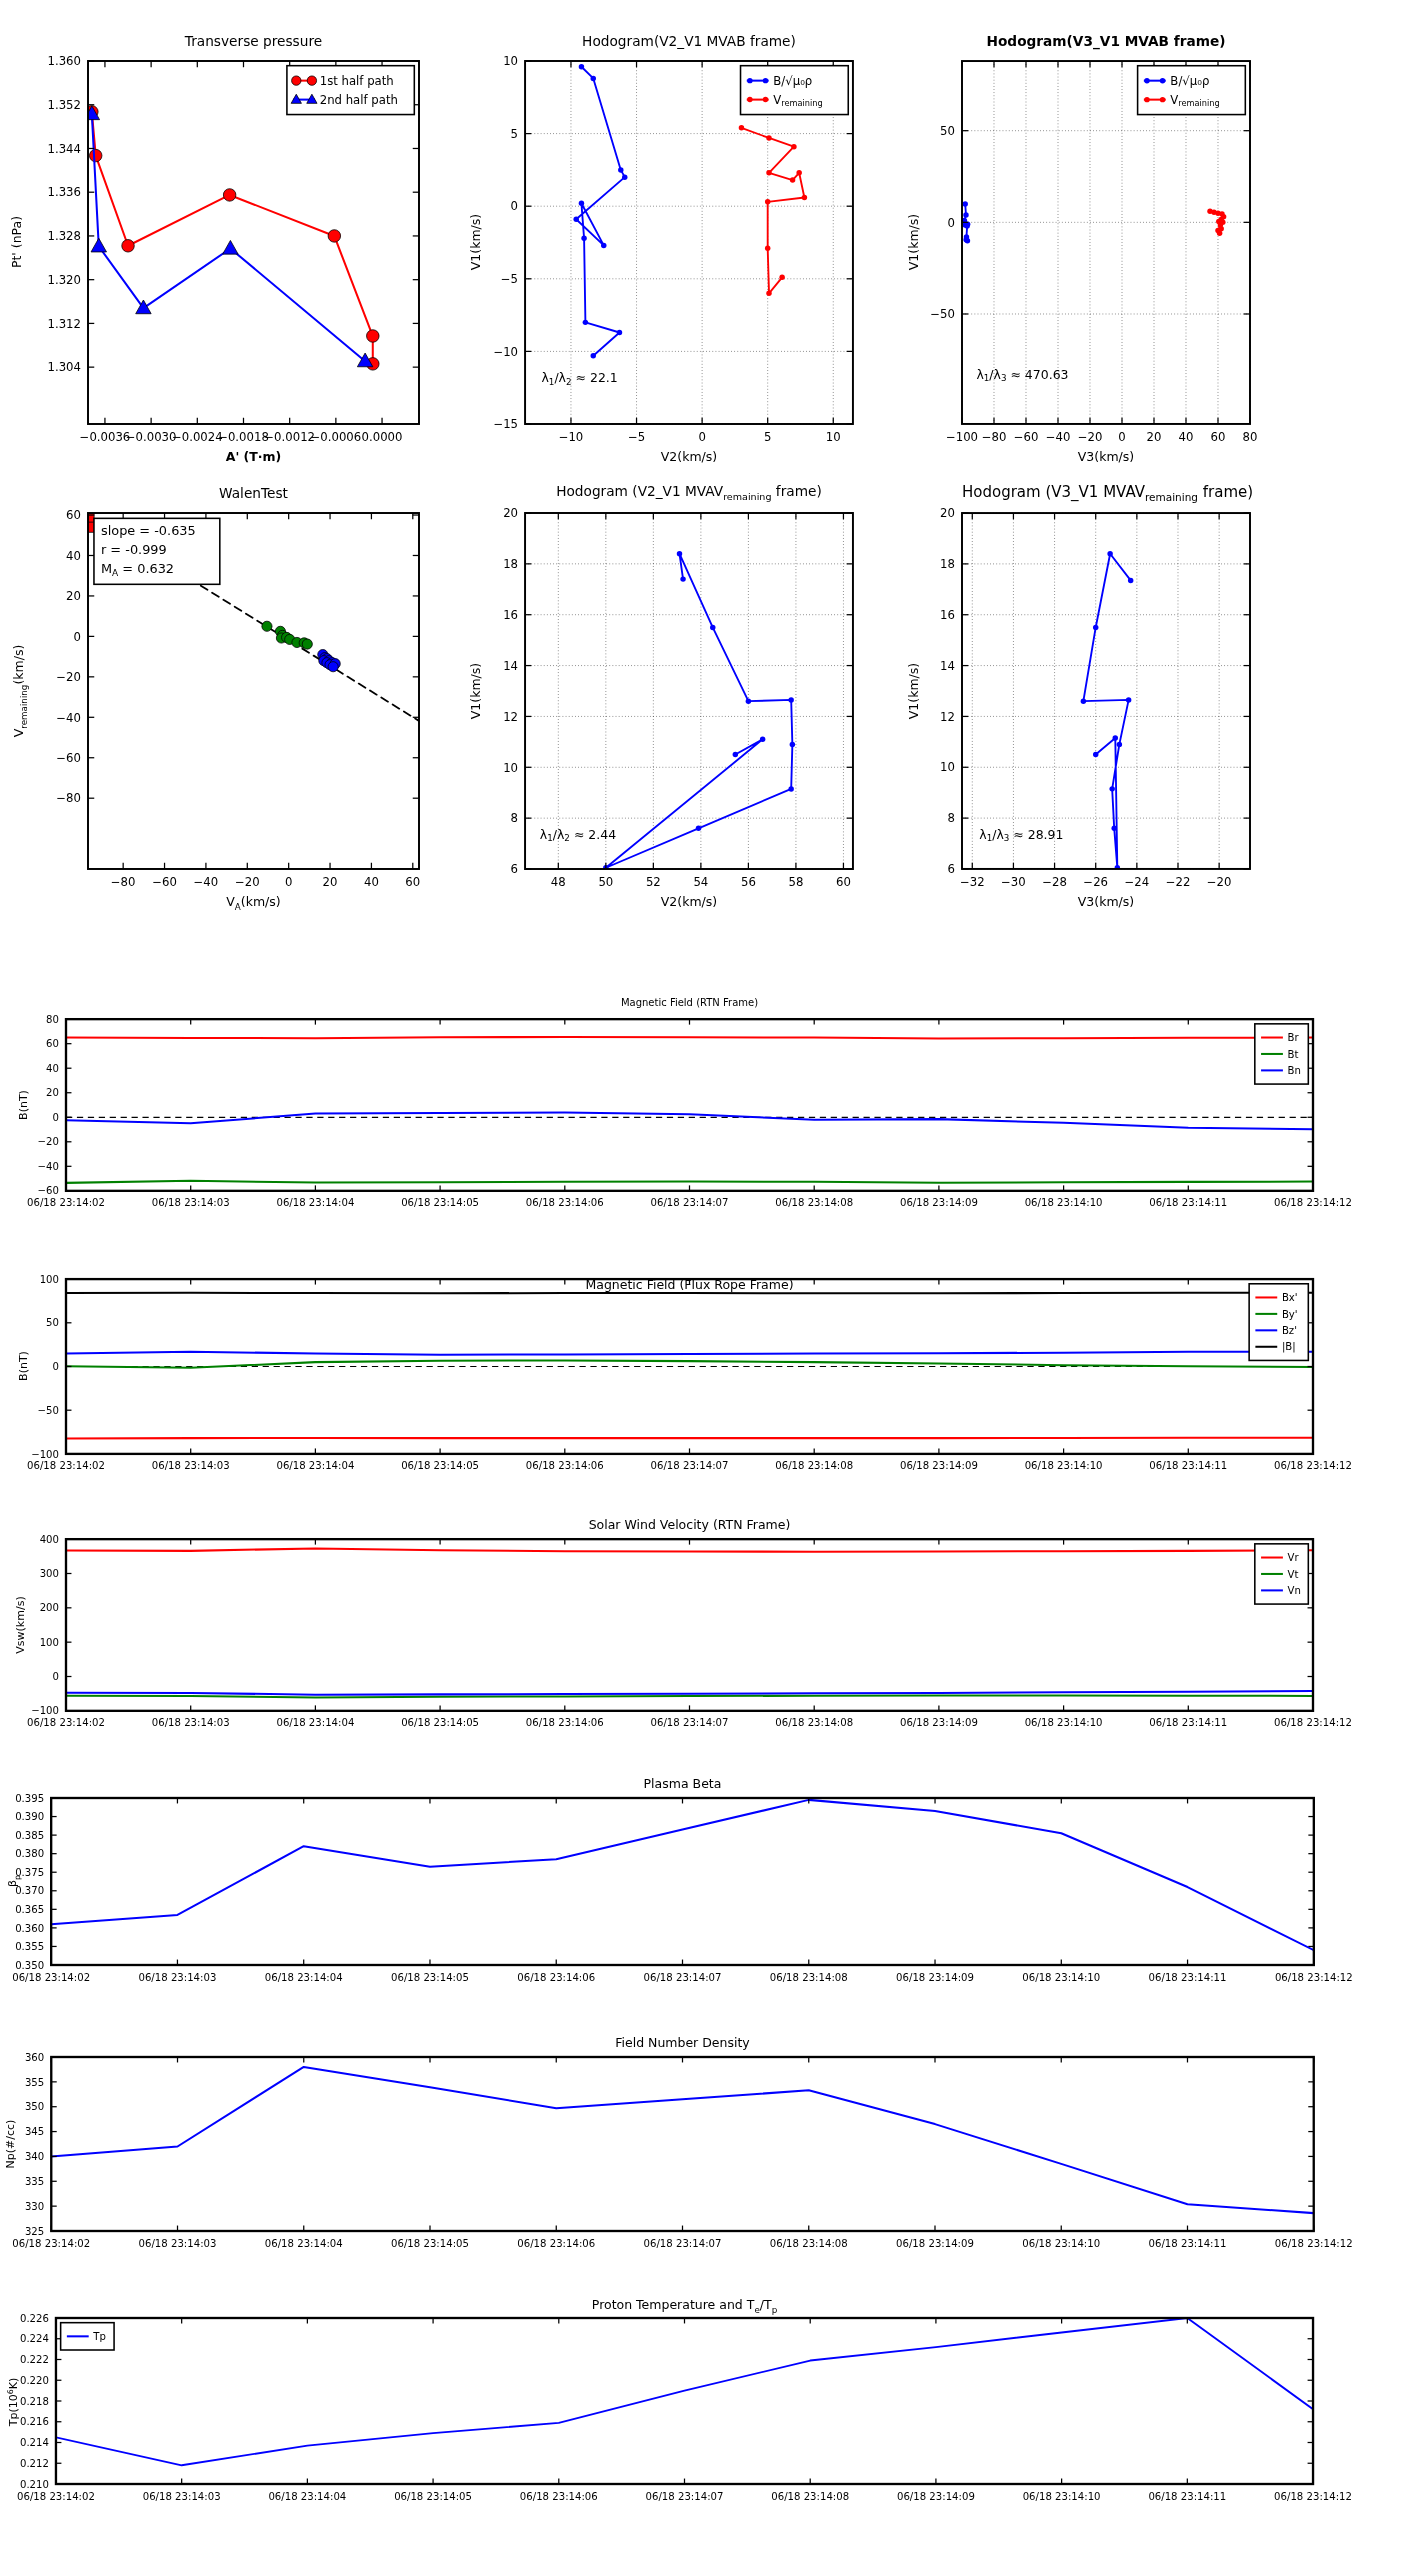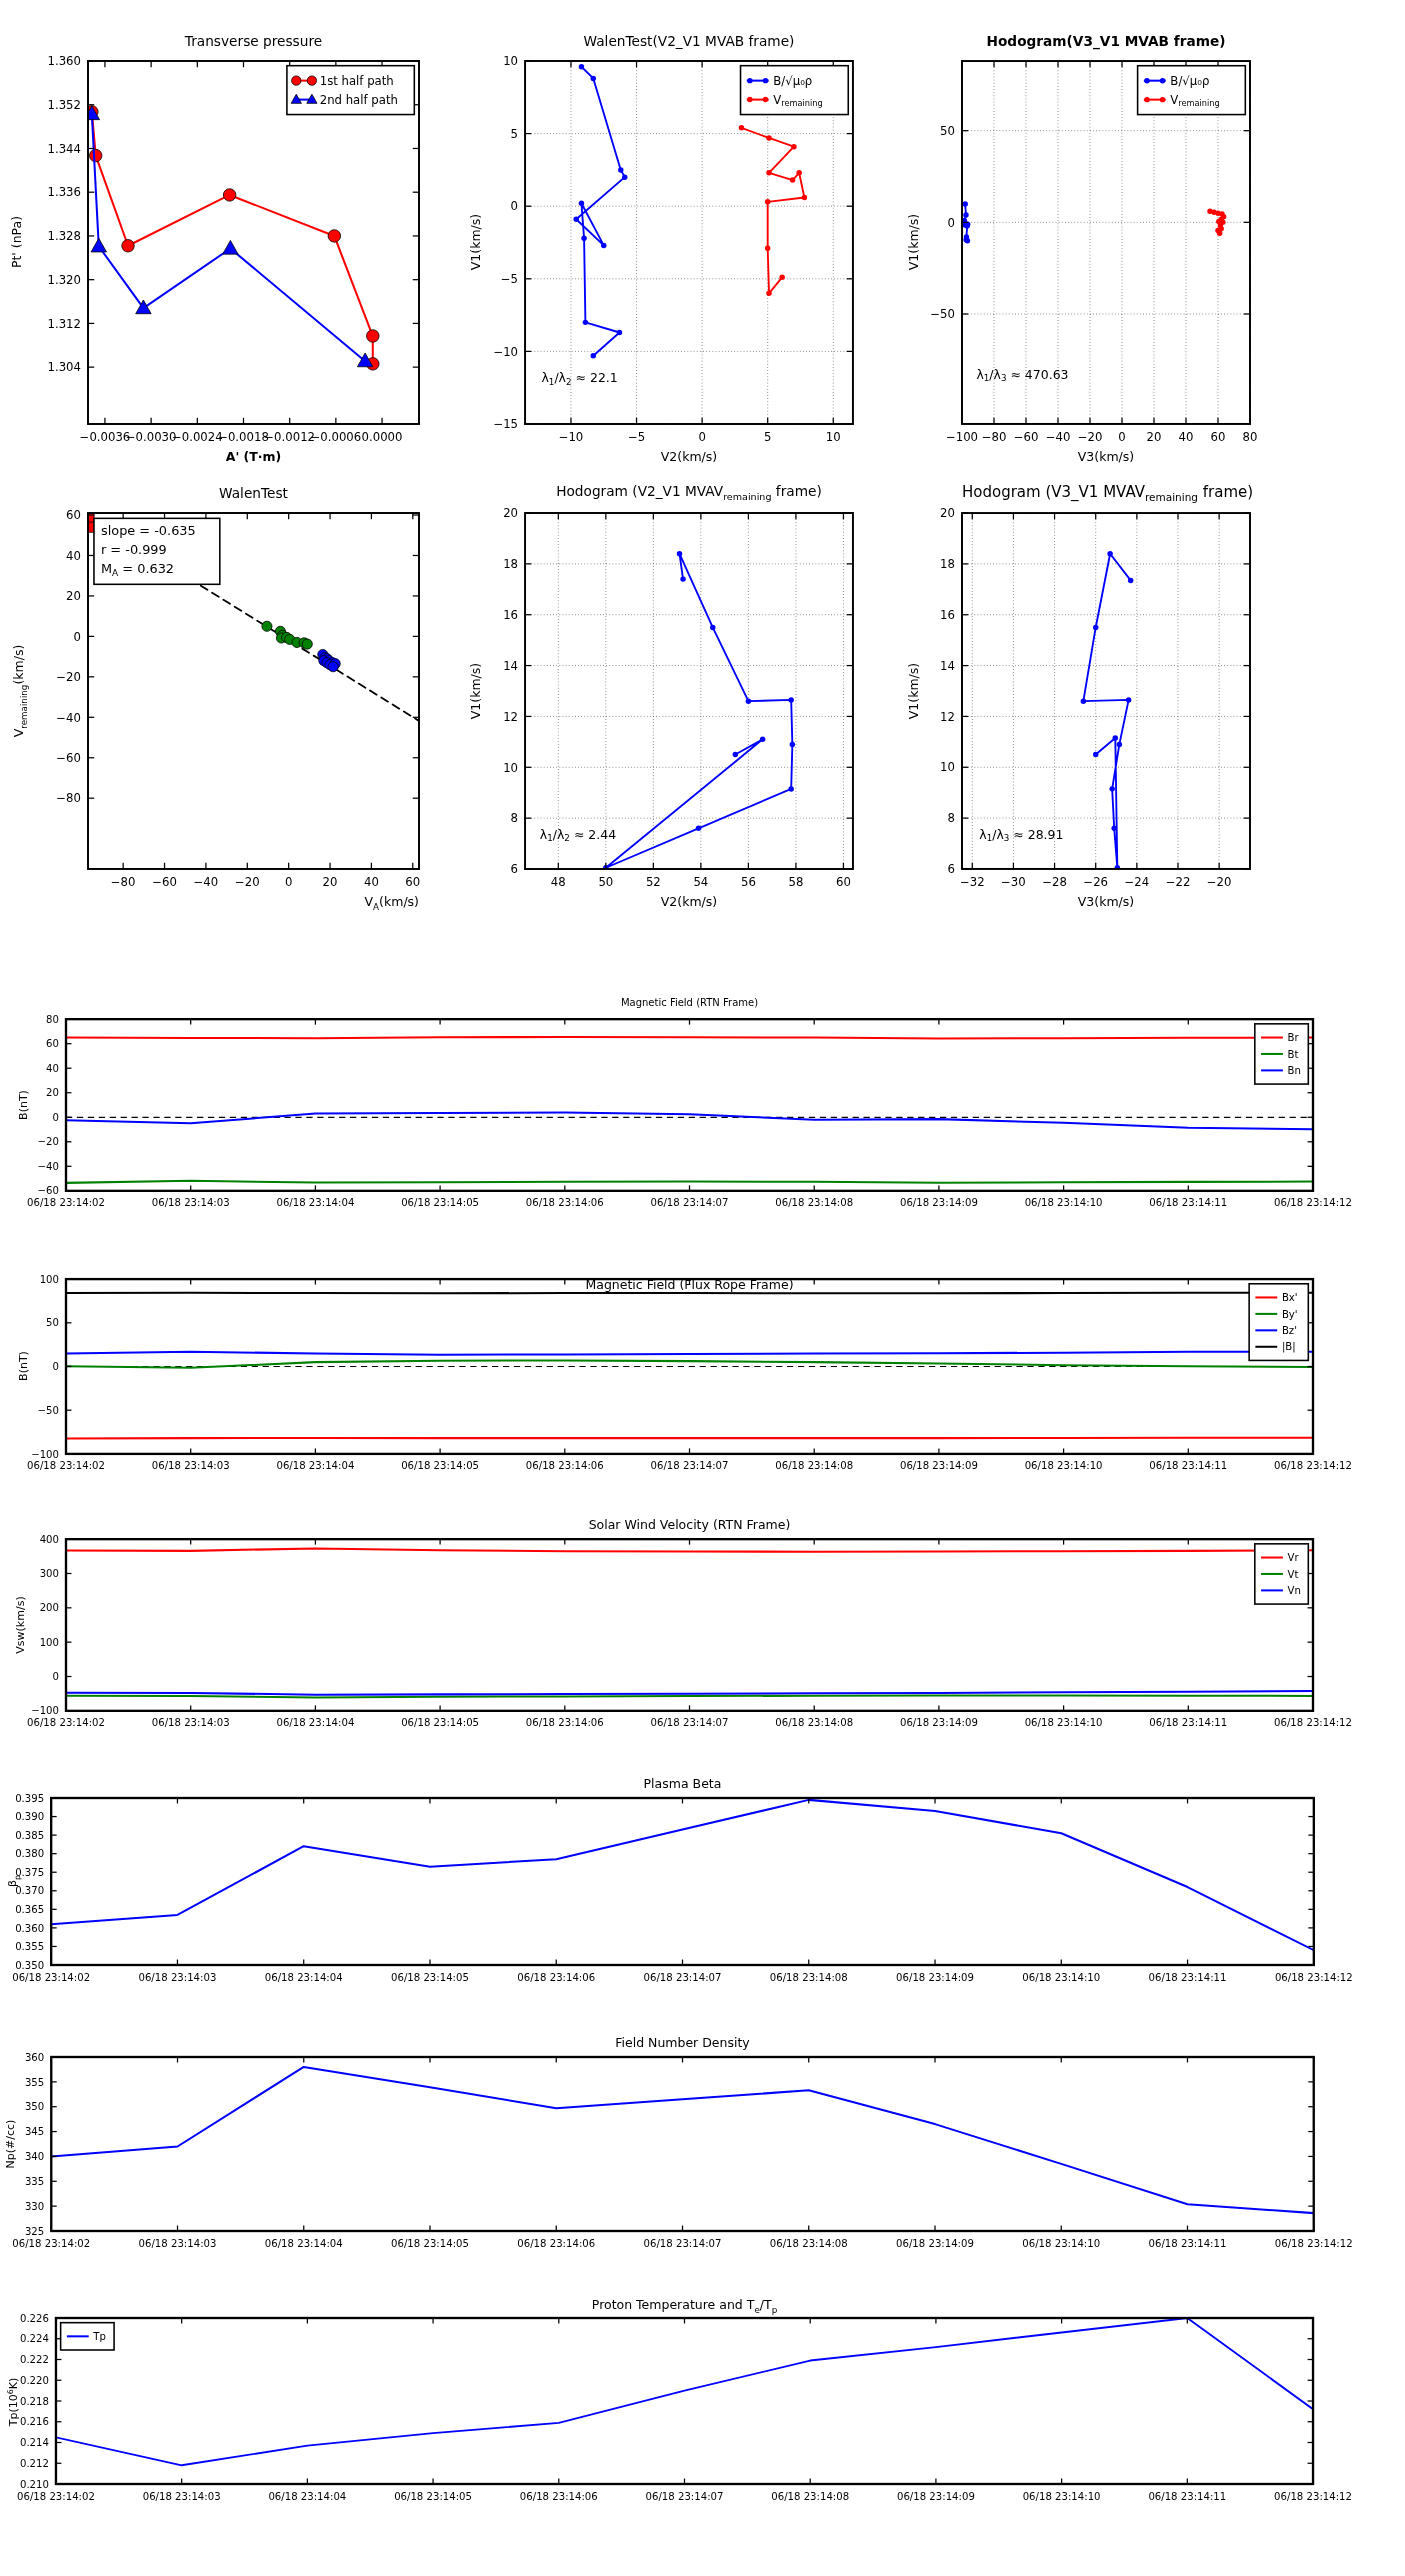--- a/index.html
+++ b/index.html
@@ -90,21 +90,21 @@
       <circle cx="266.79999999999995" cy="25.15" r="6" fill="#ff0000" stroke="#000" stroke-width="1"></circle>
       <circle cx="286.79999999999995" cy="25.15" r="6" fill="#ff0000" stroke="#000" stroke-width="1"></circle>
       <text x="296.79999999999995" y="30.549999999999997" font-size="15" text-anchor="start" fill="#000" font-family="&quot;DejaVu Sans&quot;,&quot;Liberation Sans&quot;,sans-serif"><tspan>1st half path</tspan></text>
       <line x1="262.79999999999995" y1="49.449999999999996" x2="290.79999999999995" y2="49.449999999999996" stroke="#0000ff" stroke-width="2.6"></line>
       <polygon points="266.79999999999995,42.55 273.4,54.25 260.19999999999993,54.25" fill="#0000ff" stroke="#000" stroke-width="1"></polygon>
       <polygon points="286.79999999999995,42.55 293.4,54.25 280.19999999999993,54.25" fill="#0000ff" stroke="#000" stroke-width="1"></polygon>
       <text x="296.79999999999995" y="54.849999999999994" font-size="15" text-anchor="start" fill="#000" font-family="&quot;DejaVu Sans&quot;,&quot;Liberation Sans&quot;,sans-serif"><tspan>2nd half path</tspan></text>
     </svg>
 </div>
 <div class="chart">
-  <div class="clabel title" style="left: 525px; width: 328px; top: 33px; font-size: 13.7px;">WalenTest(V2_V1 MVAB frame)</div>
+  <div class="clabel title" style="left: 525px; width: 328px; top: 33px; font-size: 13.7px;">Hodogram(V2_V1 MVAB frame)</div>
   <div class="clabel ylabel" style="left: 475px; top: 242px; font-size: 12.5px; transform: translate(-50%, -50%) rotate(-90deg);">V1(km/s)</div>
   <div class="clabel xlabel" style="left: 525px; width: 328px; text-align: center; top: 449px; font-size: 12.5px;">V2(km/s)</div>
   <svg class="plot" width="328" height="363" style="left: 525px; top: 61px;" viewBox="0 0 420 465">
       <line x1="58.800000000000004" y1="0" x2="58.800000000000004" y2="465" stroke="#000" stroke-width="1" stroke-dasharray="1 3" opacity="0.7"></line>
       <line x1="142.8" y1="0" x2="142.8" y2="465" stroke="#000" stroke-width="1" stroke-dasharray="1 3" opacity="0.7"></line>
       <line x1="226.8" y1="0" x2="226.8" y2="465" stroke="#000" stroke-width="1" stroke-dasharray="1 3" opacity="0.7"></line>
       <line x1="310.8" y1="0" x2="310.8" y2="465" stroke="#000" stroke-width="1" stroke-dasharray="1 3" opacity="0.7"></line>
       <line x1="394.79999999999995" y1="0" x2="394.79999999999995" y2="465" stroke="#000" stroke-width="1" stroke-dasharray="1 3" opacity="0.7"></line>
       <line x1="0" y1="465" x2="420" y2="465" stroke="#000" stroke-width="1" stroke-dasharray="1 3" opacity="0.7"></line>
       <line x1="0" y1="372" x2="420" y2="372" stroke="#000" stroke-width="1" stroke-dasharray="1 3" opacity="0.7"></line>
@@ -285,21 +285,21 @@
       <line x1="233" y1="49.449999999999996" x2="261" y2="49.449999999999996" stroke="#ff0000" stroke-width="2.6"></line>
       <circle cx="237" cy="49.449999999999996" r="3.5" fill="#ff0000" stroke="#ff0000" stroke-width="0"></circle>
       <circle cx="257" cy="49.449999999999996" r="3.5" fill="#ff0000" stroke="#ff0000" stroke-width="0"></circle>
       <text x="267" y="54.849999999999994" font-size="15" text-anchor="start" fill="#000" font-family="&quot;DejaVu Sans&quot;,&quot;Liberation Sans&quot;,sans-serif"><tspan>V</tspan><tspan dy="3.3" font-size="10.5">remaining</tspan></text>
       <text x="18.45" y="406.875" font-size="16" text-anchor="start" fill="#000" font-family="&quot;DejaVu Sans&quot;,&quot;Liberation Sans&quot;,sans-serif"><tspan>λ</tspan><tspan dy="3.5" font-size="11.2">1</tspan><tspan dy="-3.5">/λ</tspan><tspan dy="3.5" font-size="11.2">3</tspan><tspan dy="-3.5"> ≈ 470.63</tspan></text>
     </svg>
 </div>
 <div class="chart">
   <div class="clabel title" style="left: 88px; width: 331px; top: 485px; font-size: 13.7px;">WalenTest</div>
   <div class="clabel ylabel" style="left: 19.5px; top: 691px; font-size: 12.5px; transform: translate(-50%, -50%) rotate(-90deg);">V<sub>remaining</sub>(km/s)</div>
-  <div class="clabel xlabel" style="left: 88px; width: 331px; text-align: right; top: 894px; font-size: 12.5px;">V<sub>A</sub>(km/s)</div>
+  <div class="clabel xlabel" style="left: 88px; width: 331px; text-align: center; top: 894px; font-size: 12.5px;">V<sub>A</sub>(km/s)</div>
   <svg class="plot" width="331" height="356" style="left: 88px; top: 513px;" viewBox="0 0 424 456">
       <defs>
         <clipPath id="clip3">
           <rect x="0" y="0" width="424" height="456"></rect>
         </clipPath>
       </defs>
       <g clip-path="url(#clip3)">
         <polyline points="0.0,3.6 424.0,266.3" fill="none" stroke="#000000" stroke-width="2.3" stroke-linejoin="round" stroke-linecap="round" stroke-dasharray="10 7"></polyline>
         <rect x="-5.175" y="-0.0227272727273089" width="13" height="13" fill="#ff0000" stroke="#000" stroke-width="1"></rect>
         <rect x="-1.1999999999999993" y="11.636363636363626" width="13" height="13" fill="#ff0000" stroke="#000" stroke-width="1"></rect>

